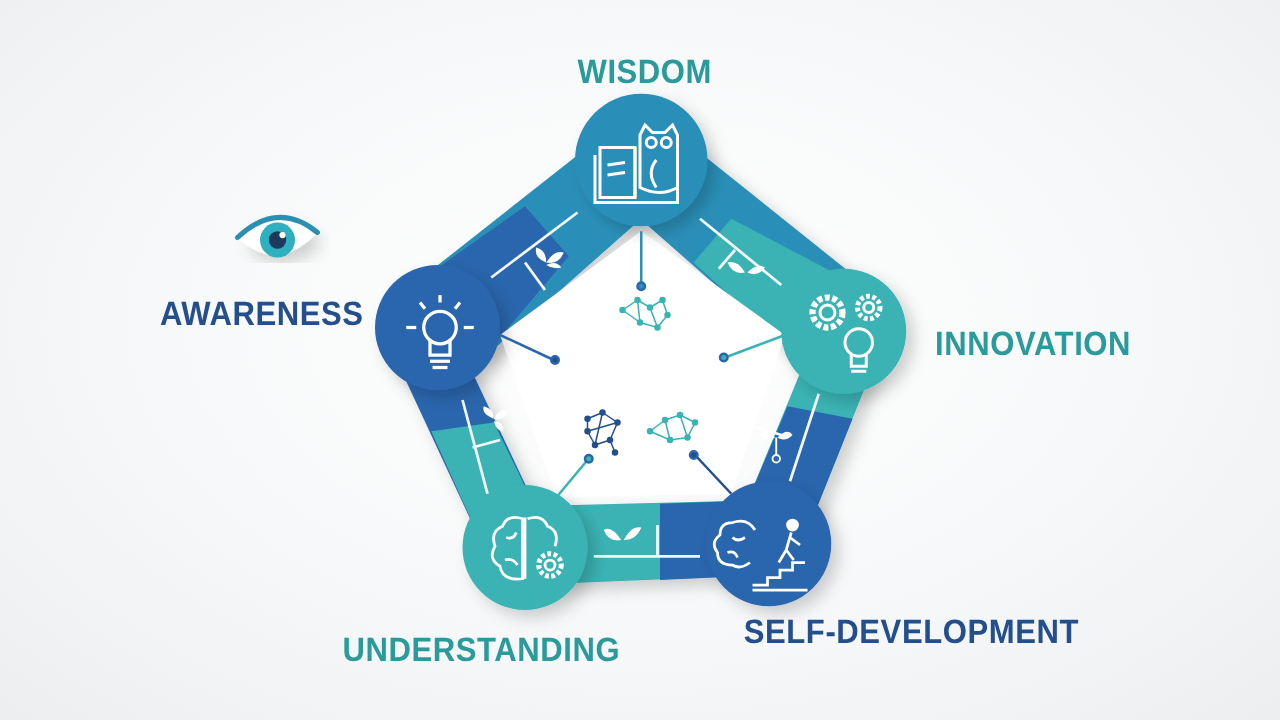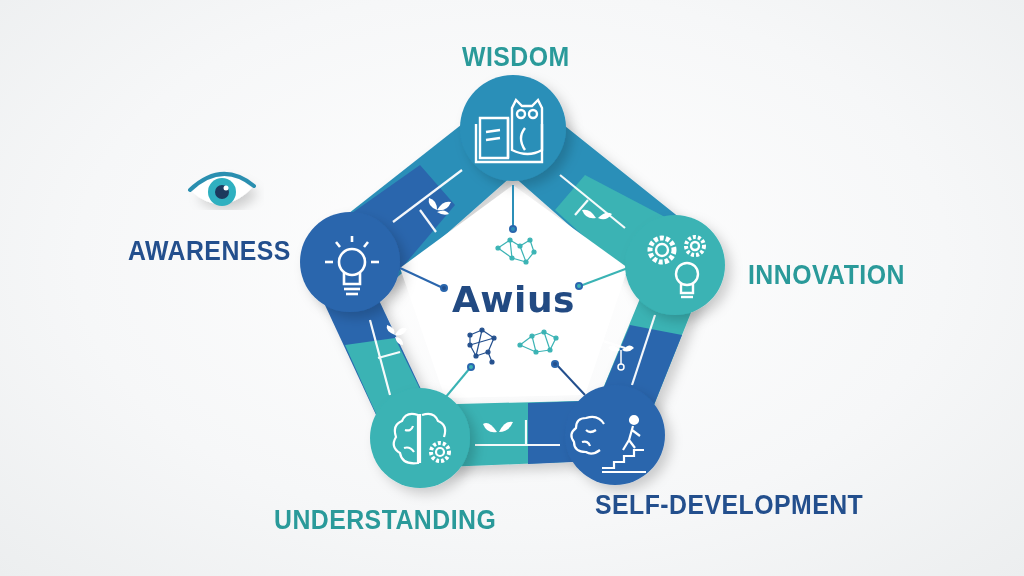--- a/index.html
+++ b/index.html
@@ -217,20 +217,19 @@
 
   <g>
     <path d="M192 192 q30 -32 60 -4 q-30 30 -60 4z" fill="#ffffff" filter="url(#sh)"></path>
     <path d="M190 190 q32 -30 64 -4" stroke="#2a8fb0" stroke-width="4" fill="none" stroke-linecap="round"></path>
     <circle cx="222" cy="192" r="14" fill="#2fb0c0"></circle>
     <circle cx="222" cy="192" r="7" fill="#1c3a5e"></circle>
     <circle cx="226" cy="188" r="2.5" fill="#ffffff"></circle>
   </g>
 </svg>
 
-<div class="center-title">Awius</div>
 
 <div class="label teal" style="left:462px; top:42px;">WISDOM</div>
 <div class="label navy" style="left:128px; top:236px;">AWARENESS</div>
 <div class="label teal" style="left:748px; top:260px;">INNOVATION</div>
 <div class="label teal" style="left:274px; top:505px;">UNDERSTANDING</div>
 <div class="label navy" style="left:595px; top:490px;">SELF-DEVELOPMENT</div>
 </div>
 
 </body></html>

